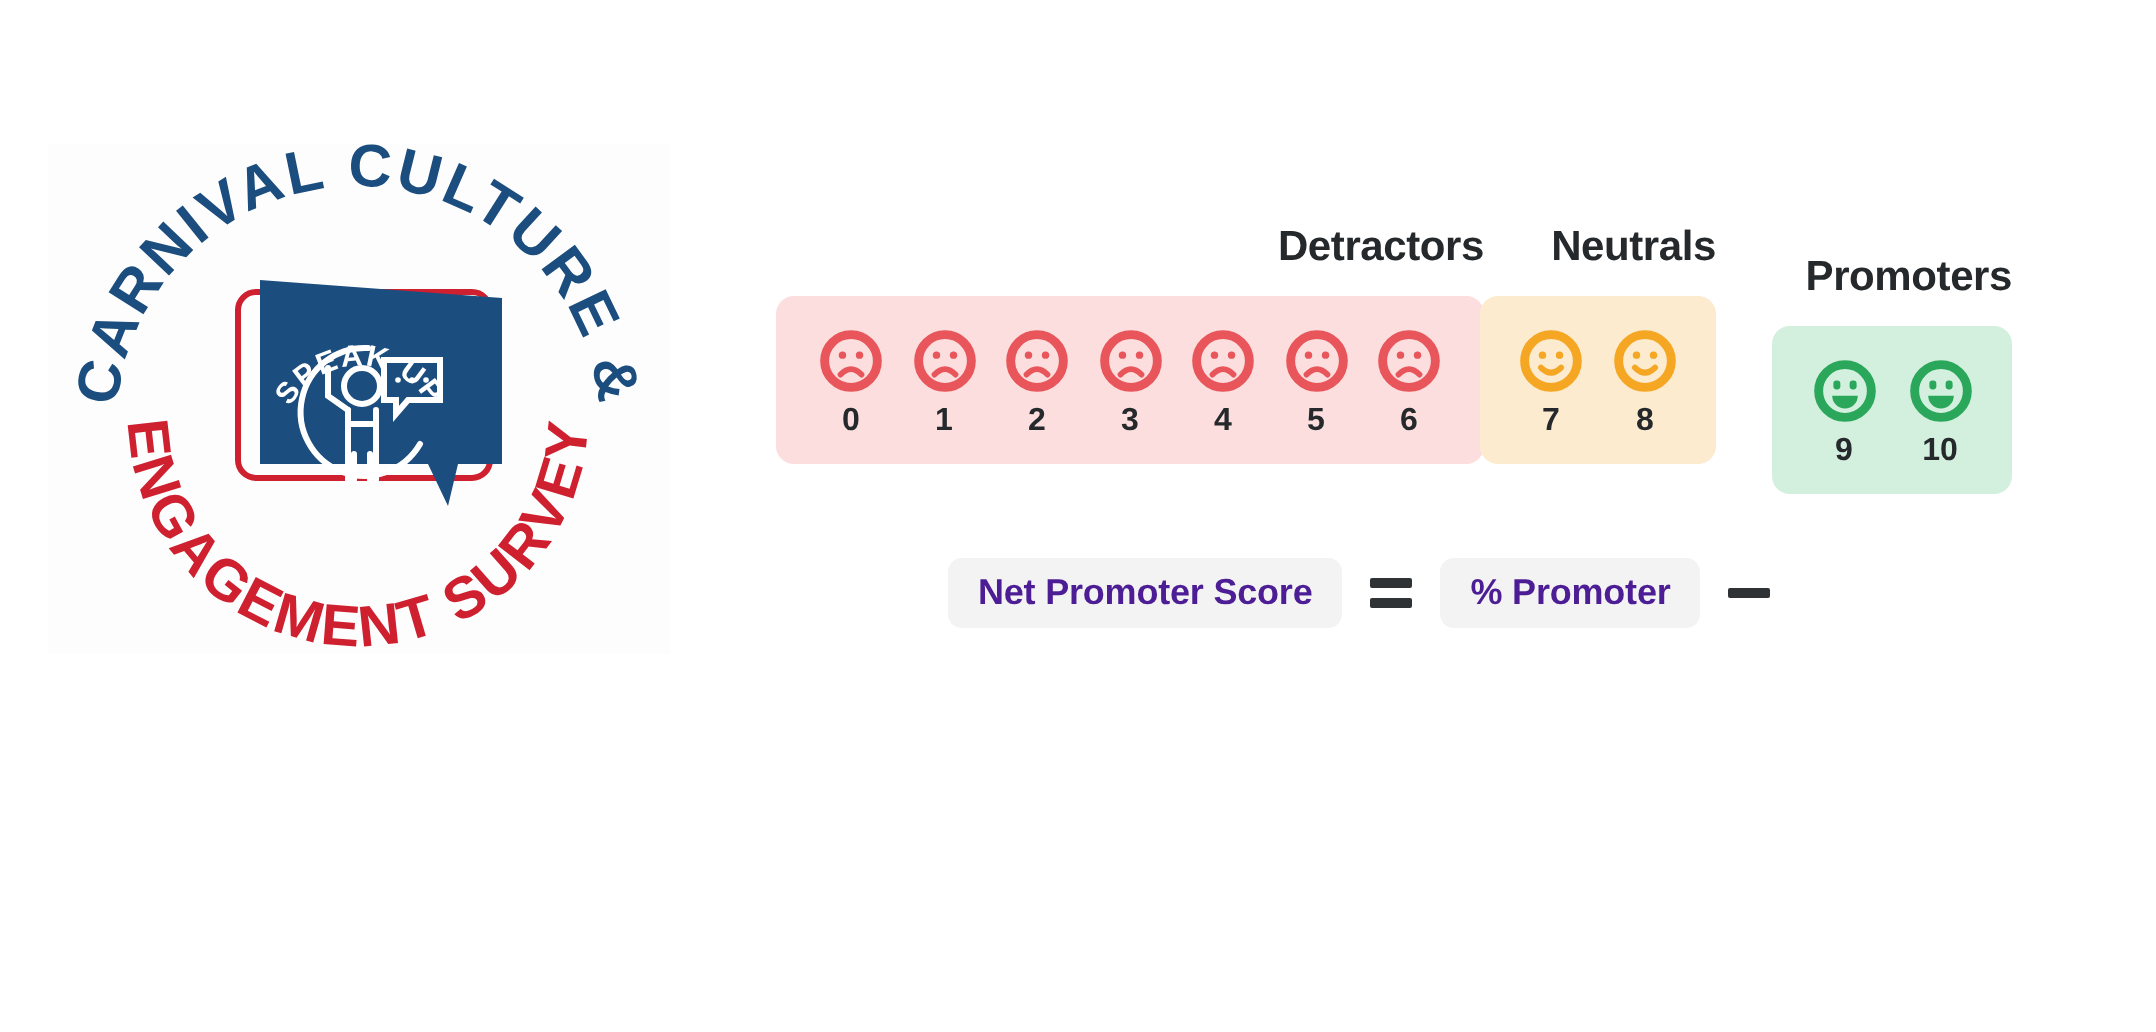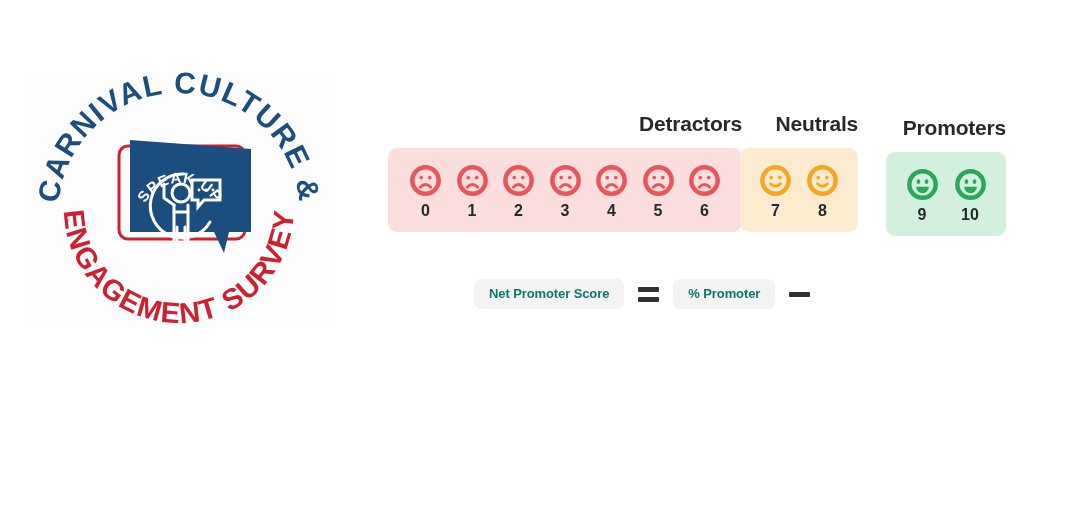--- a/index.html
+++ b/index.html
@@ -61,21 +61,21 @@
   .score-num {
     margin-top: 7px;
     font-size: 16px;
     font-weight: 700;
     color: #26292b;
     line-height: 1;
   }
 
   #detractors-group { position: absolute; left: 0;   top: 0; }
   #neutrals-group   { position: absolute; left: 352px; top: 0; }
-  #promoters-group  { position: absolute; left: 498px; top: 4px; }
+  #promoters-group  { position: absolute; left: 498px; top: 15px; }
 
   #detractors-band { width: 354px; background: #fbdedd; }
   #neutrals-band   { width: 118px; background: #fcebcf; }
   #promoters-band  { width: 120px; background: #d3f0de; }
 
   #detractors-band .score-cell { width: 46.5px; }
   #neutrals-band  .score-cell  { width: 47px; }
   #promoters-band .score-cell  { width: 48px; }
 
   
@@ -83,23 +83,23 @@
     position: absolute;
     left: 474px;
     top: 279px;
     display: flex;
     align-items: center;
   }
   .chip {
     background: #f3f3f3;
     border-radius: 7px;
     padding: 8px 15px 9px 15px;
-    font-size: 13px;
+    font-size: 18px;
     font-weight: 700;
-    color: #0f766e;
+    color: #4c1d95;
     line-height: 1;
     white-space: nowrap;
     letter-spacing: -0.1px;
   }
   .op {
     display: flex;
     flex-direction: column;
     justify-content: center;
     gap: 5px;
     margin: 0 14px;

